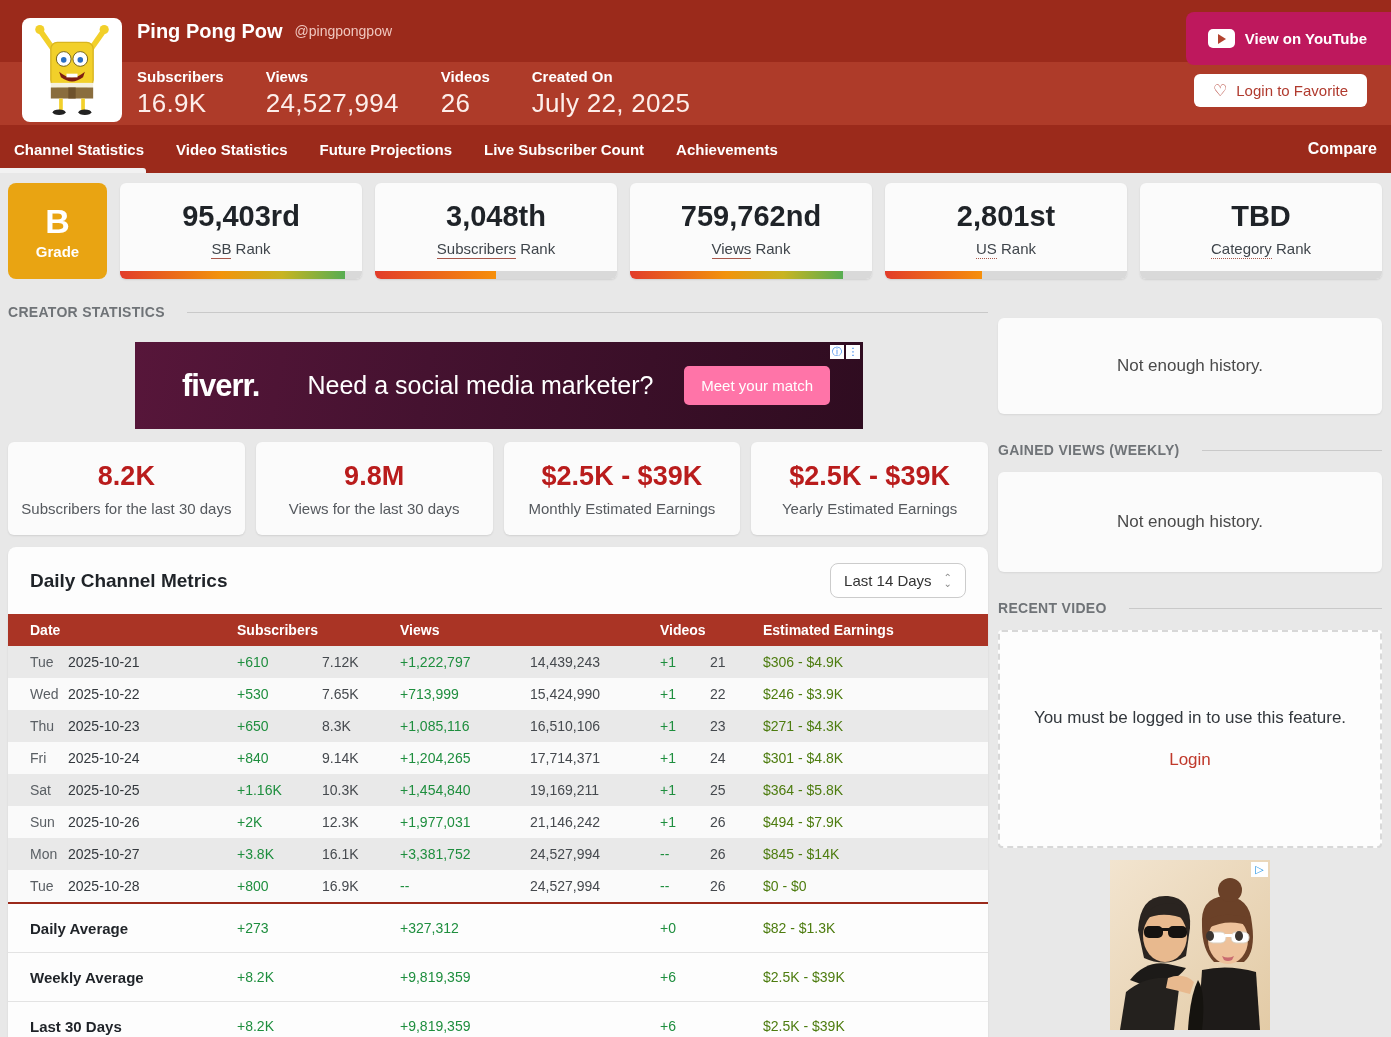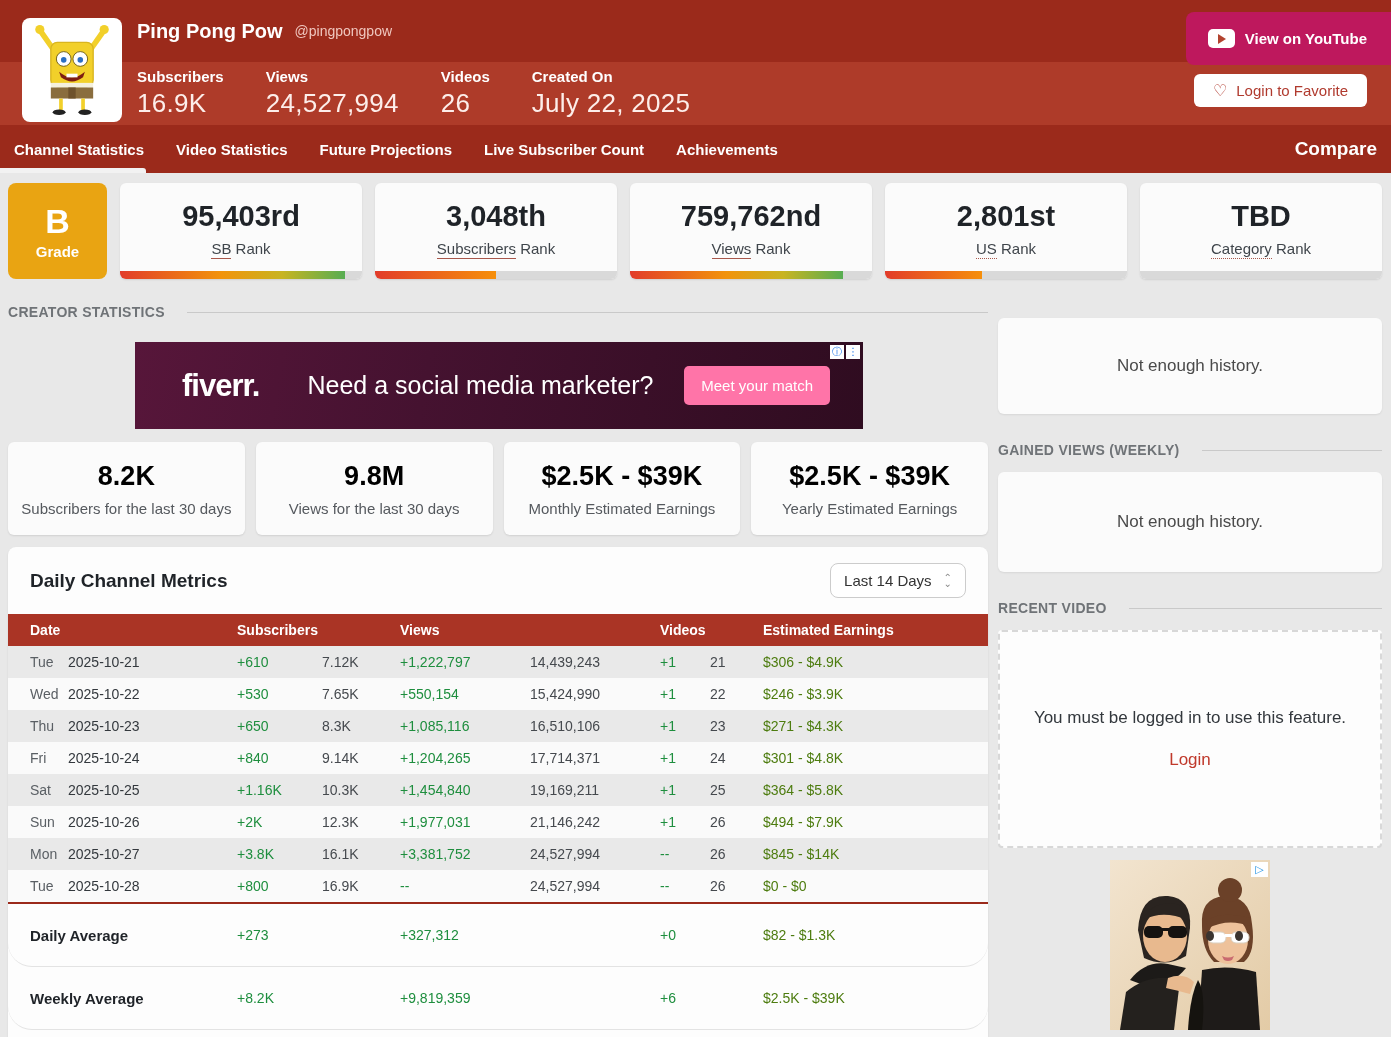--- a/index.html
+++ b/index.html
@@ -26,21 +26,21 @@
   .yt-icon span { width:0; height:0; border-left:8px solid #b2432f; border-top:5px solid transparent; border-bottom:5px solid transparent; margin-left:2px; }
   .fav-btn { position:absolute; right:24px; top:12px; height:33px; padding:0 19px;
     background:#fff; border:none; border-radius:6px; display:flex; align-items:center; gap:9px;
     color:#b03a2e; font-size:15px; font-family:inherit; cursor:pointer; }
   .heart-icon { font-size:16px; line-height:1; color:#b03a2e; }
 
   
   .nav { height:48px; background:#9b2a1b; display:flex; align-items:center; position:relative; padding:0 14px; }
   .nav-tab { color:#fff; font-size:15px; font-weight:600; margin-right:32px; cursor:pointer; }
   .nav-underline { position:absolute; left:0; bottom:0; width:146px; height:5px; background:#f2f2f2; border-radius:0 3px 0 0; }
-  .nav-compare { margin-left:auto; color:#fff; font-size:19px; font-weight:600; cursor:pointer; }
+  .nav-compare { margin-left:auto; color:#fff; font-size:16px; font-weight:600; cursor:pointer; }
 
   
   .cards-row { margin:10px 9px 0 8px; display:grid; grid-template-columns:99px repeat(5,1fr); gap:13px; height:96px; }
   .grade-card { background:#e9a412; border-radius:8px; color:#fff; display:flex; flex-direction:column;
     align-items:center; justify-content:center; gap:2px; }
   .grade-letter { font-size:34px; font-weight:bold; }
   .grade-label { font-size:15px; font-weight:600; }
   .rank-card { background:#fbfbfb; border-radius:6px; position:relative; overflow:hidden;
     box-shadow:0 1px 2px rgba(0,0,0,.10); text-align:center; }
   .rank-value { font-size:29px; font-weight:bold; color:#1f2328; margin-top:17px; }
@@ -68,21 +68,21 @@
   .ad-headline { color:#fff; font-size:25px; font-weight:400; margin-left:48px; }
   .ad-cta { margin-left:auto; margin-right:33px; background:#ff74a8; color:#fff; border:none; border-radius:5px;
     padding:11px 17px; font-size:15px; font-family:inherit; cursor:pointer; }
   .ad-icons { position:absolute; top:3px; right:3px; display:flex; gap:2px; }
   .ad-ico { width:14px; height:14px; background:#fff; color:#1a73e8; font-size:10px; line-height:14px; text-align:center; cursor:pointer; }
 
   
   .overview-row { display:grid; grid-template-columns:repeat(4,1fr); gap:11px; margin-top:13px; height:93px; }
   .ov-card { background:#fbfbfb; border-radius:6px; box-shadow:0 1px 2px rgba(0,0,0,.10);
     display:flex; flex-direction:column; align-items:center; justify-content:center; gap:8px; }
-  .ov-value { font-size:27px; font-weight:bold; color:#000000; }
+  .ov-value { font-size:27px; font-weight:bold; color:#b91c1c; }
   .ov-label { font-size:15px; color:#55595e; }
 
   
   .metrics-panel { margin-top:12px; background:#fdfdfd; border-radius:8px 8px 0 0; box-shadow:0 1px 2px rgba(0,0,0,.10); padding-bottom:4px; }
   .metrics-head { display:flex; align-items:center; justify-content:space-between; padding:16px 22px 16px 22px; }
   .metrics-title { font-size:19px; font-weight:bold; color:#1f2328; }
   .range-select { display:flex; align-items:center; gap:12px; border:1px solid #ccc; border-radius:8px;
     background:#fff; padding:8px 13px; font-size:15px; color:#333; cursor:pointer; }
   .chevrons { display:flex; flex-direction:column; line-height:6px; color:#888; font-size:10px; }
   .mgrid { display:grid; grid-template-columns:38px 169px 85px 78px 130px 130px 50px 53px 1fr;
@@ -91,21 +91,21 @@
   .h-date{grid-column:1/3}.h-subs{grid-column:3/5}.h-views{grid-column:5/7}.h-videos{grid-column:7/9}.h-earn{grid-column:9}
   .trow { height:32px; font-size:14px; }
   .trow:nth-child(odd) { background:#e9e9e9; }
   .trow:nth-child(even) { background:#fafafa; }
   .c-day { color:#5a5f64; }
   .c-date { color:#33383d; }
   .delta { color:#1e8e3e; }
   .c-total { color:#45494e; }
   .c-earn { color:#4d7c0f; }
   .tsummary { border-top:2px solid #9b2a1b; }
-  .srow { height:63px; font-size:14px; background:#fdfdfd; border-bottom:1px solid #e3e3e3;border-radius:24px; }
+  .srow { height:49px; font-size:14px; background:#fdfdfd; border-bottom:1px solid #e3e3e3; }
   .s-label { grid-column:1/3; font-size:15px; font-weight:bold; color:#1f2328; }
   .s-subs{grid-column:3}.s-views{grid-column:5}.s-videos{grid-column:7}.s-earn{grid-column:9}
 
   
   .panel-empty { margin-top:14px; background:#fbfbfb; border-radius:6px; box-shadow:0 1px 2px rgba(0,0,0,.08);
     display:flex; align-items:center; justify-content:center; color:#4a4a4a; font-size:17px; }
   .p1 { height:96px; } .p2 { height:100px; }
   .mt26 { margin-top:28px; } 
   .recent-panel { margin-top:14px; height:218px; background:#fdfdfd; border:2px dashed #d8d8d8; border-radius:4px;
     display:flex; flex-direction:column; align-items:center; justify-content:center; gap:22px; }
@@ -297,21 +297,21 @@
             <span class="c-total">14,439,243</span>
             <span class="delta">+1</span>
             <span class="c-total">21</span>
             <span class="c-earn">$306 - $4.9K</span>
           </div>
           <div class="mgrid trow">
             <span class="c-day">Wed</span>
             <span class="c-date">2025-10-22</span>
             <span class="delta">+530</span>
             <span class="c-total">7.65K</span>
-            <span class="delta">+550,154</span>
+            <span class="delta">+713,999</span>
             <span class="c-total">15,424,990</span>
             <span class="delta">+1</span>
             <span class="c-total">22</span>
             <span class="c-earn">$246 - $3.9K</span>
           </div>
           <div class="mgrid trow">
             <span class="c-day">Thu</span>
             <span class="c-date">2025-10-23</span>
             <span class="delta">+650</span>
             <span class="c-total">8.3K</span>

